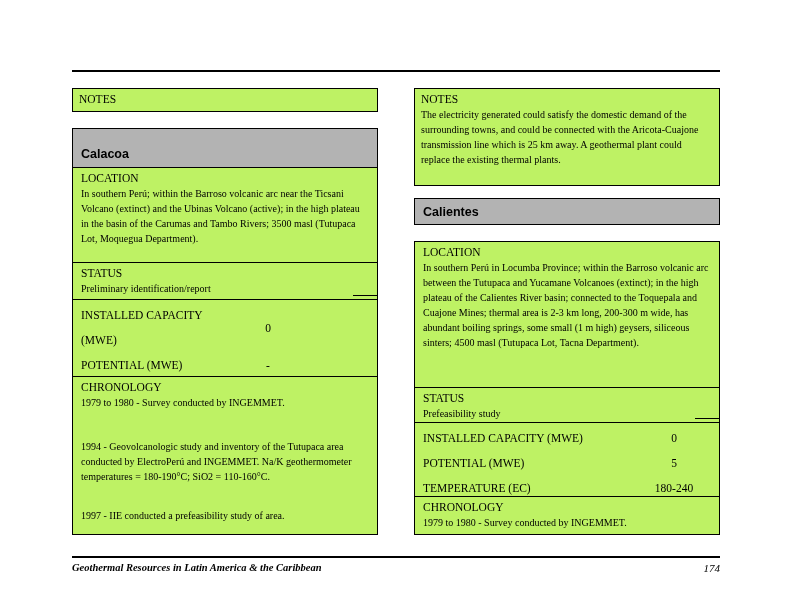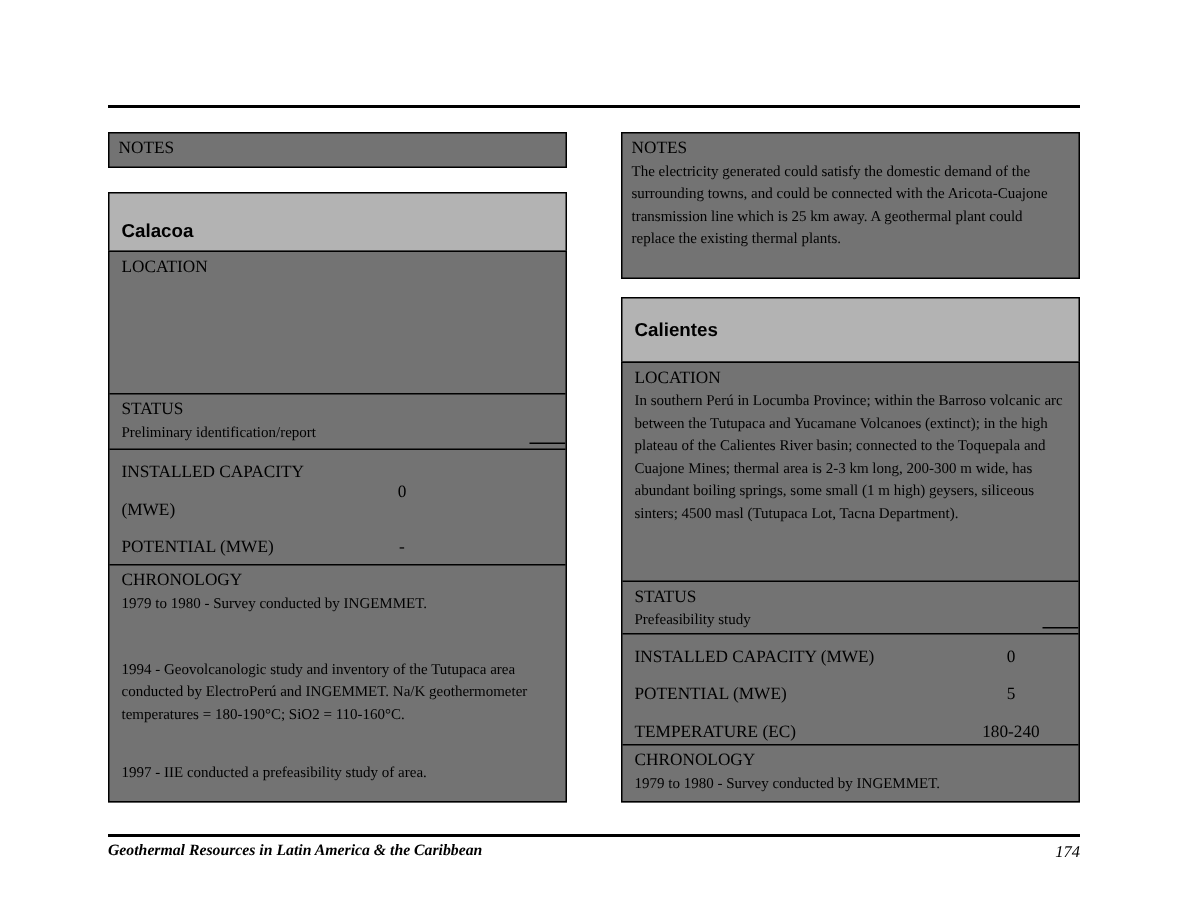--- a/index.html
+++ b/index.html
@@ -9,37 +9,37 @@
     font-family: "Liberation Serif", serif;
     color: #000;
   }
   .page { position: relative; width: 792px; height: 612px; background: #fff; overflow: hidden; }
 
   .rule { position: absolute; left: 72px; width: 648px; height: 2px; background: #000; }
   .top-rule { top: 70px; }
   .bottom-rule { top: 556px; }
 
   .abs { position: absolute; box-sizing: border-box; }
-  .box { border: 1px solid #000; background: #737373; }
+  .box { border: 1px solid #000; background: #bef264; }
 
   .left-col  { left: 72px;  width: 306px; }
   .right-col { left: 414px; width: 306px; }
 
   .notes-box-l { top: 88px; height: 24px; padding: 3px 6px; }
   .notes-box-r { top: 88px; height: 98px; padding: 3px 6px; }
 
   .header-box {
     background: #b3b3b3;
     display: flex; align-items: center;
     padding-left: 8px;
     font-family: "Liberation Sans", sans-serif;
     font-weight: bold; font-size: 12.5px;
   }
   .header-l { top: 128px; height: 52px; }
-  .header-r { top: 198px; height: 44px; }
+  .header-r { top: 198px; height: 27px; }
 
   .main-l { top: 167px; height: 368px; }
   .main-r { top: 241px; height: 294px; }
 
   .row { position: relative; box-sizing: border-box; border-bottom: 1px solid #000; padding: 3px 8px 0 8px; overflow: hidden; }
   .row:last-child { border-bottom: none; }
 
   .l-loc  { height: 95px; }
   .l-stat { height: 37px; }
   .l-met  { height: 77px; padding-right: 74px; }
@@ -75,20 +75,21 @@
     <div class="label">NOTES</div>
   </div>
 
   <div class="abs box left-col header-box header-l">
     <span>Calacoa</span>
   </div>
 
   <div class="abs box left-col main-l">
     <div class="row l-loc">
       <div class="label">LOCATION</div>
+      <div class="para">In southern Perú; within the Barroso volcanic arc near the Ticsani Volcano (extinct) and the Ubinas Volcano (active); in the high plateau in the basin of the Carumas and Tambo Rivers; 3500 masl (Tutupaca Lot, Moquegua Department).</div>
     </div>
     <div class="row l-stat">
       <div class="label">STATUS</div>
       <div class="para">Preliminary identification/report</div>
       <div class="artifact"></div>
     </div>
     <div class="row l-met">
       <div class="metric">
         <span class="ml">INSTALLED CAPACITY (MWE)</span>
         <span class="mv">0</span>

